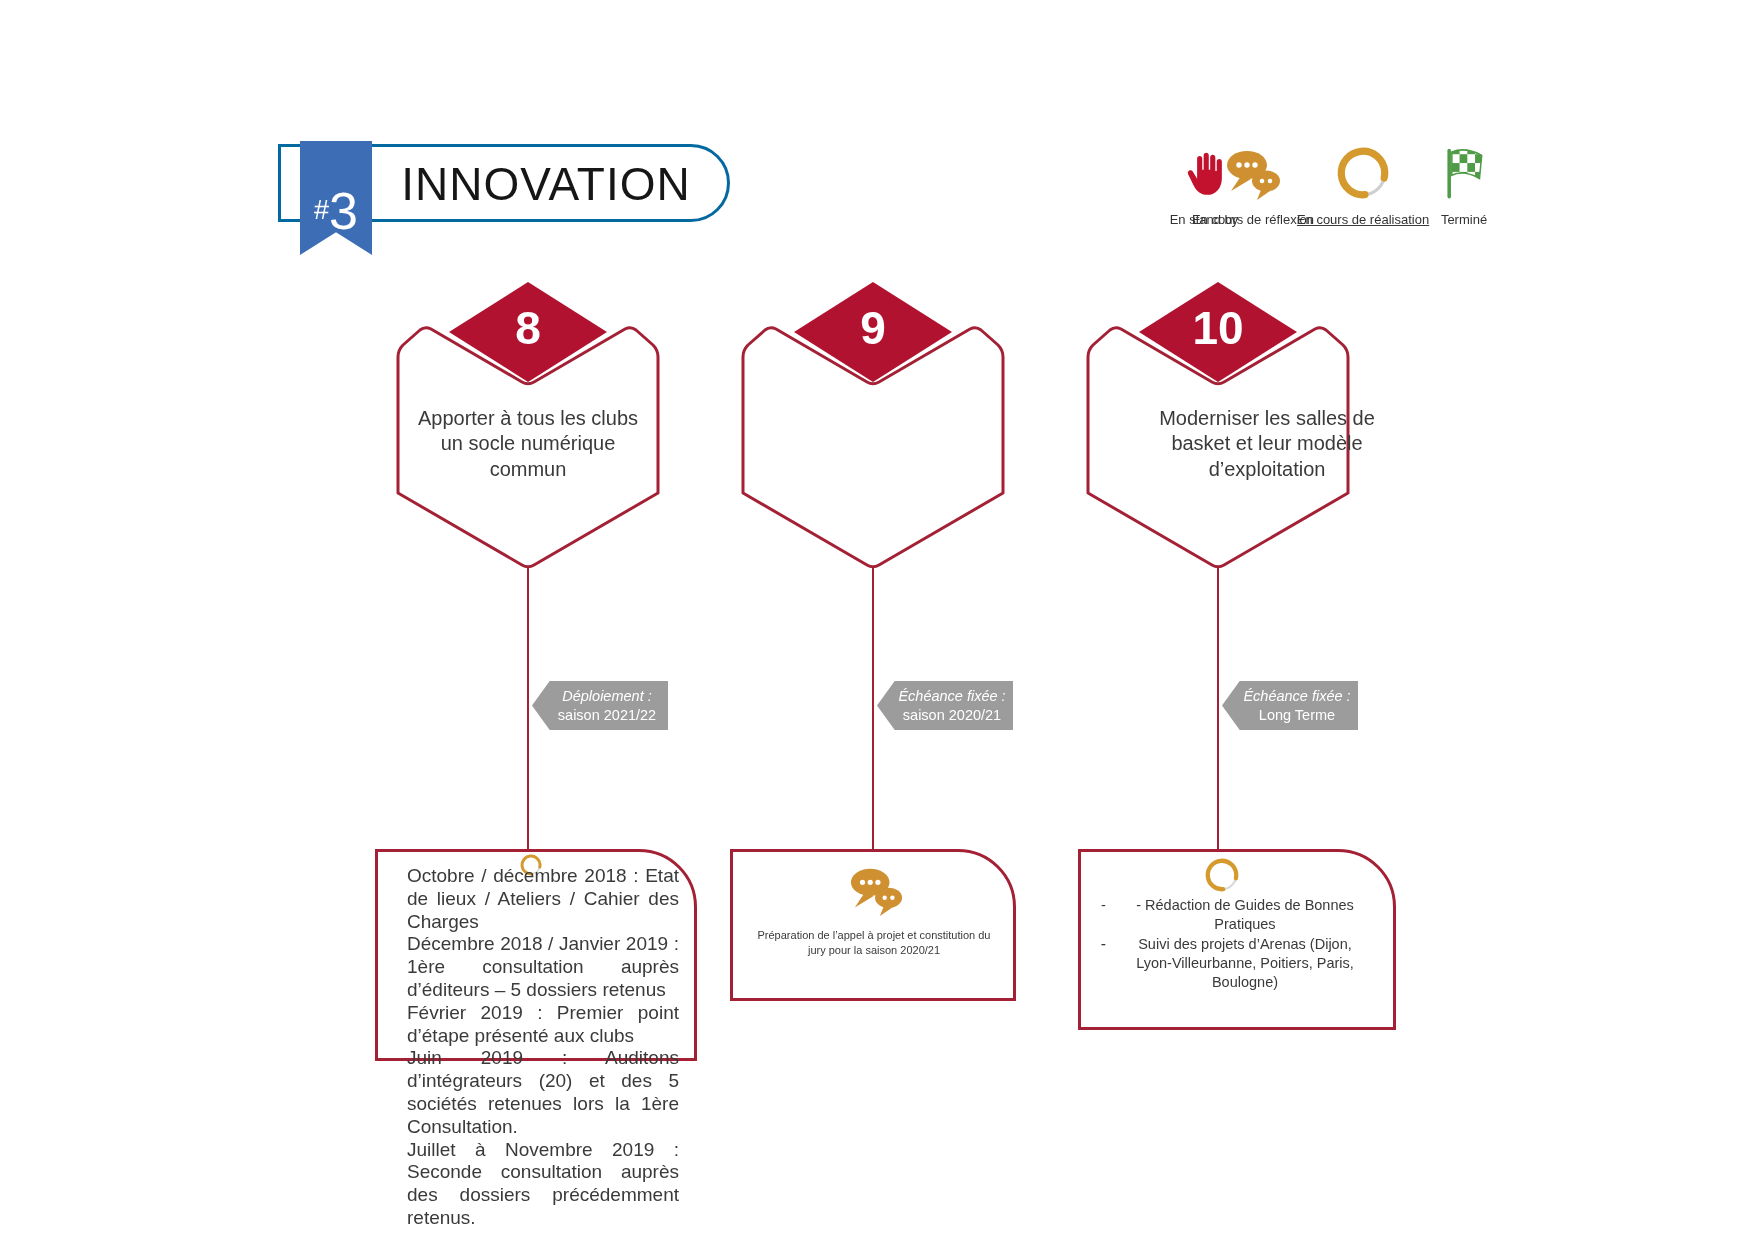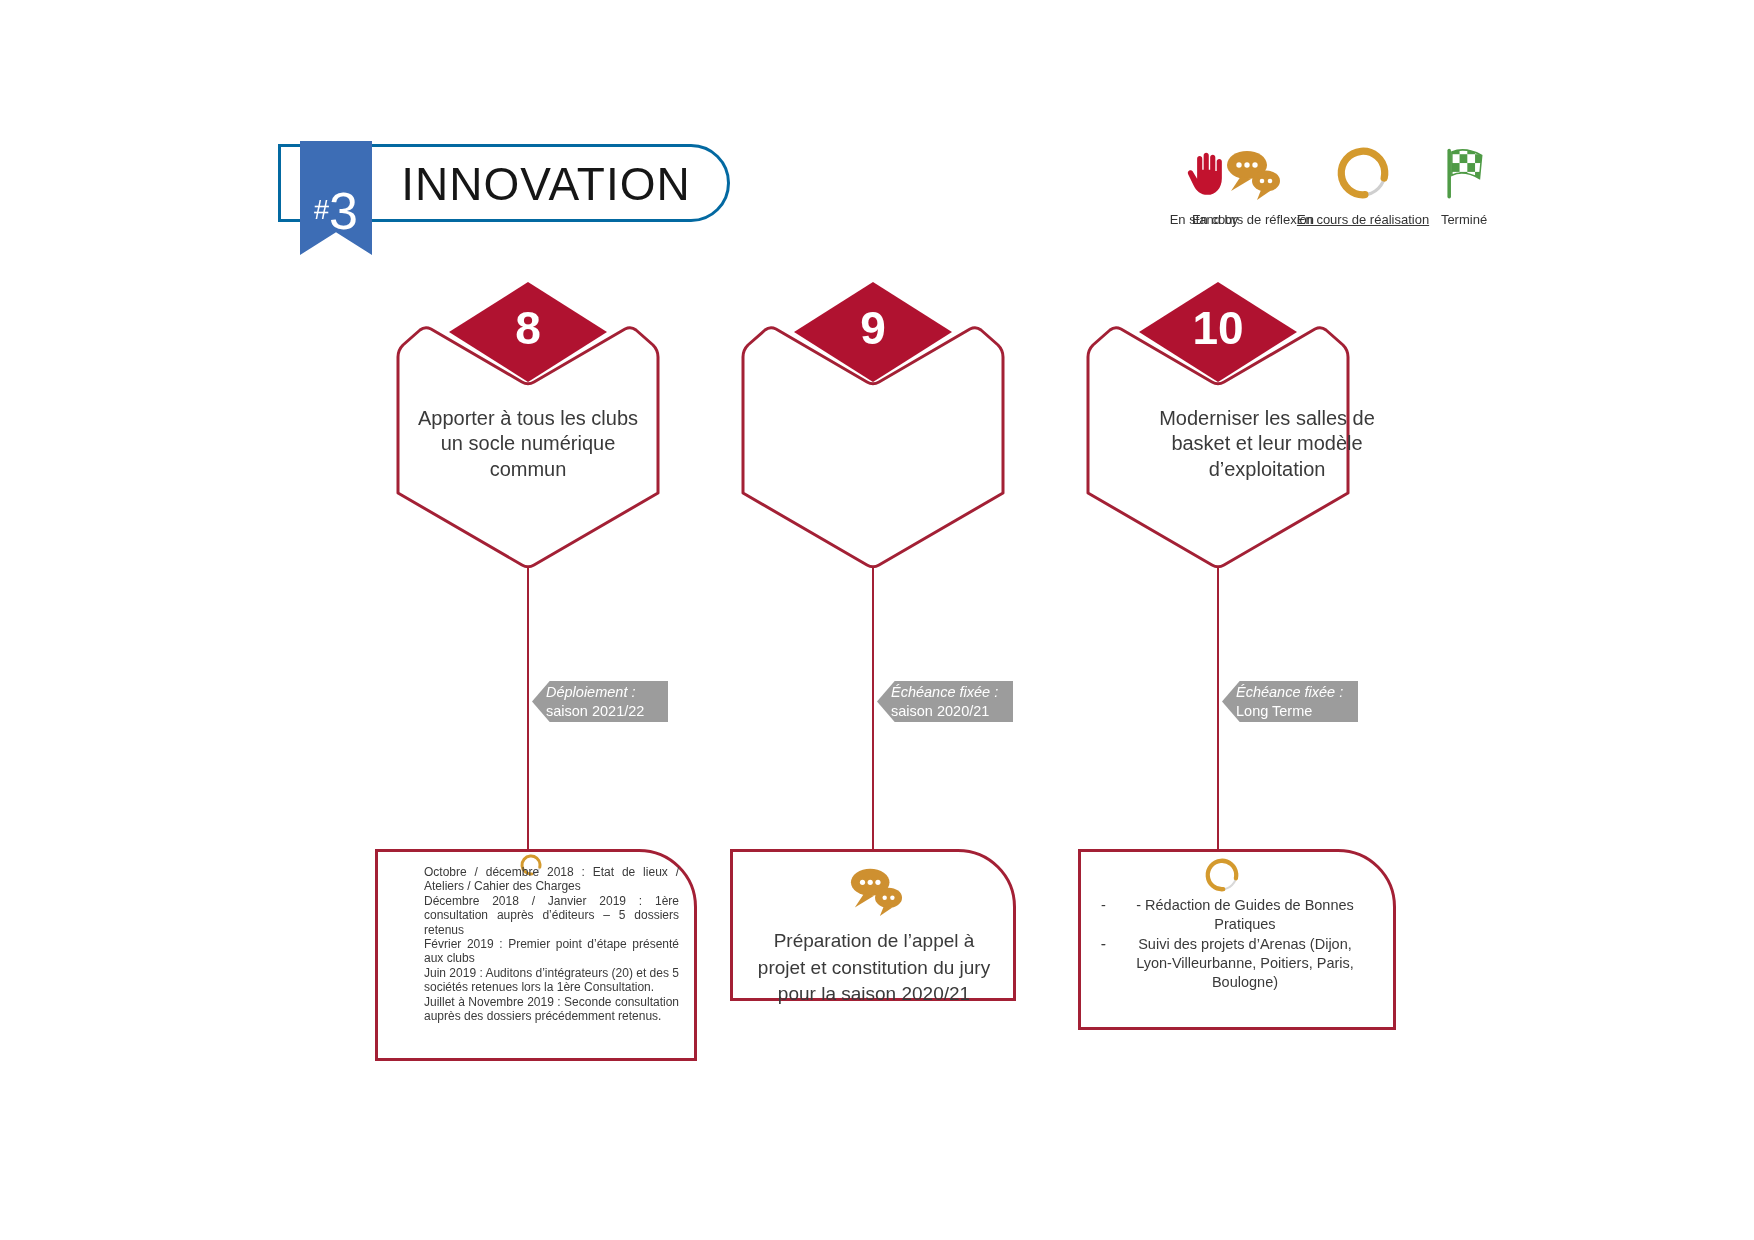--- a/index.html
+++ b/index.html
@@ -26,35 +26,35 @@
   
   .badge-svg{position:absolute;top:240px;width:270px;height:335px;}
   .num-label{position:absolute;top:305px;width:120px;text-align:center;color:#fff;
              font-size:46px;font-weight:bold;line-height:1;}
   .objective{position:absolute;top:388px;height:112px;width:238px;display:flex;
              align-items:center;justify-content:center;text-align:center;
              font-size:20px;line-height:1.28;color:#3a3a3a;}
   .connector{position:absolute;top:566px;width:2px;height:285px;background:#a32035;}
 
   
-  .tl-tag{position:absolute;top:681px;width:136px;height:41px;background:#9c9c9c;
+  .tl-tag{position:absolute;top:681px;width:136px;height:49px;background:#9c9c9c;
           clip-path:polygon(0 50%,13% 0,100% 0,100% 100%,13% 100%);
-          display:flex;flex-direction:column;align-items:flex-start;justify-content:center;
+          display:flex;flex-direction:column;align-items:center;justify-content:center;
           padding-left:14px;box-sizing:border-box;color:#fff;font-size:14.5px;line-height:1.3;}
   .tl-tag .l1{font-style:italic;}
 
   
   .detail-box{position:absolute;top:849px;background:#fff;border:3px solid #a32035;
               box-sizing:border-box;border-radius:0 58px 0 0;}
   .detail-box .status{position:absolute;}
-  .paras{position:relative;z-index:1;padding:13px 15px 8px 29px;font-size:12px;
-         line-height:1.2;text-align:justify;margin-left:17px;}
+  .paras{position:relative;z-index:1;padding:13px 15px 8px 29px;font-size:19px;
+         line-height:1.2;text-align:justify;}
   .paras p{margin:0;}
   .center-text{position:absolute;left:24px;right:22px;top:76px;text-align:center;
-               font-size:19px;line-height:1.4;}
+               font-size:11px;line-height:1.4;}
   .dash-list{position:relative;z-index:1;margin:44px 8px 0 8px;font-size:14.5px;line-height:1.33;}
   .dash-list .item{position:relative;padding:0 14px 0 30px;text-align:center;}
   .dash-list .item .dash{position:absolute;left:12px;top:0;}
 </style>
 </head>
 <body>
 
 <div id="page">
 
   <div class="title-box">

